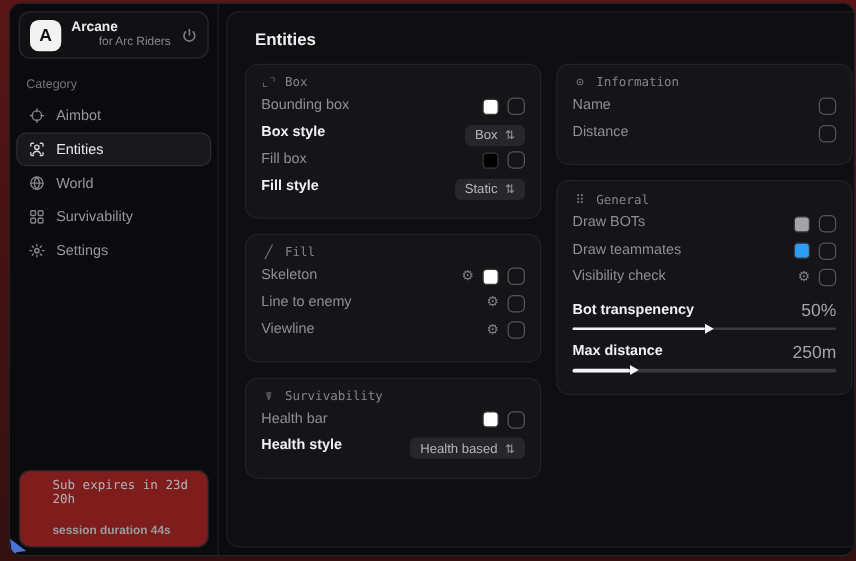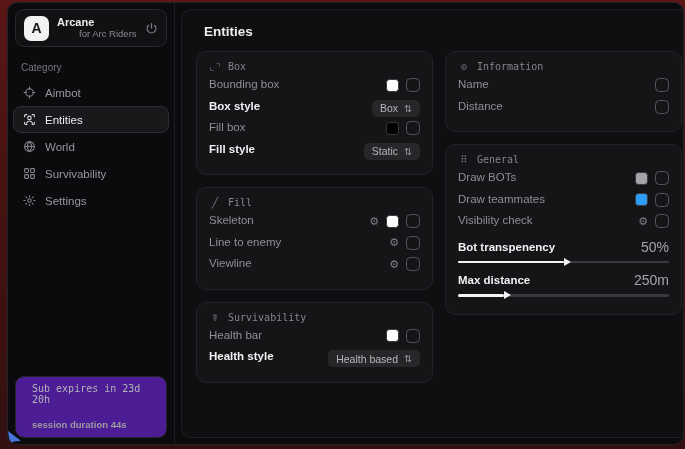--- a/index.html
+++ b/index.html
@@ -35,22 +35,22 @@
     display:flex; align-items:center; gap:9px; height:27px; margin:0 5px;
     padding:0 8px; border:1px solid transparent; border-radius:8px;
     color:#97979c; font-size:11.5px; cursor:pointer;
   }
   .side-item .si-icon { width:14px; display:flex; align-items:center; justify-content:center; }
   .side-item .si-icon svg { stroke:#85858a; }
   .side-item.selected { background:#19191c; border-color:#2d2d32; color:#ececf0; }
   .side-item.selected .si-icon svg { stroke:#d8d8dc; }
   .side-footer {
     position:absolute; left:7px; right:7px; bottom:6px;
-    border:1px solid #26262a; border-radius:9px; background:#4c1d95;
-    padding:6px 10px 7px 16px;
+    border:1px solid #26262a; border-radius:9px; background:#7f1d1d;
+    padding:6px 10px 7px 26px;
   }
   .sf-line1 { font-family:"DejaVu Sans Mono", monospace; font-size:10px; color:#b4b4b9; }
   .sf-line2 { font-size:9.5px; color:#9b9ba0; font-weight:bold; margin-top:14px; }
   
   .main {
     flex:1; margin:6px 6px 6px 6px; background:#0f0f11;
     border:1px solid #202024; border-radius:10px; padding:12px 12px 12px 14px;
   }
   .page-title { color:#ededf0; font-size:13.5px; font-weight:bold; margin:2px 0 12px 8px; }
   .cols { display:flex; gap:12px; align-items:flex-start; }

